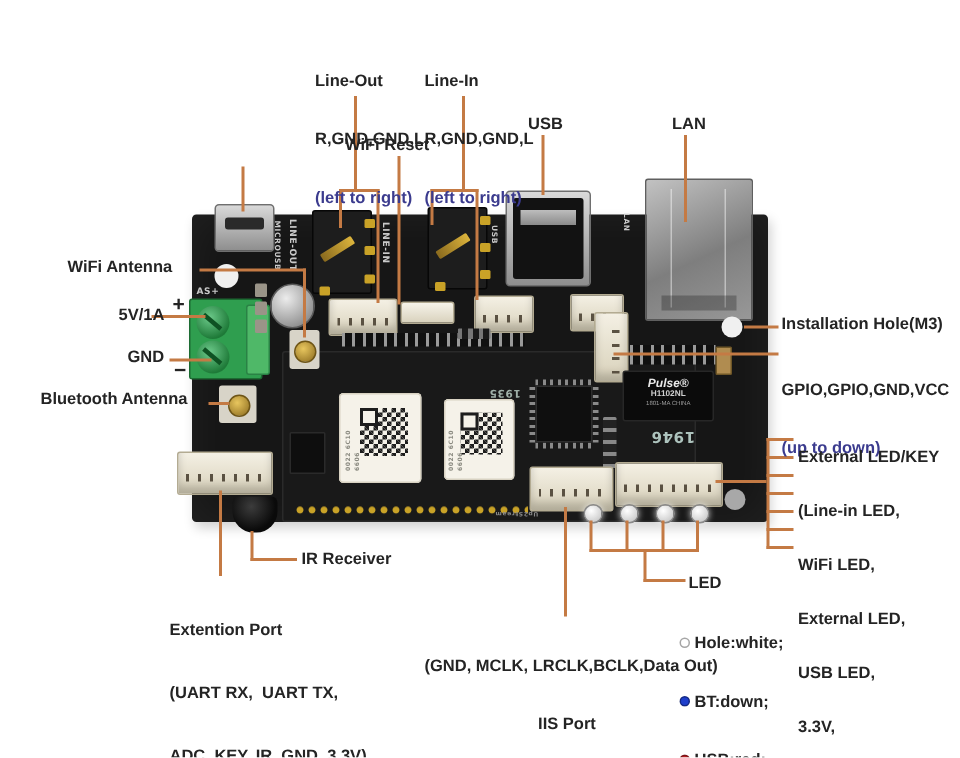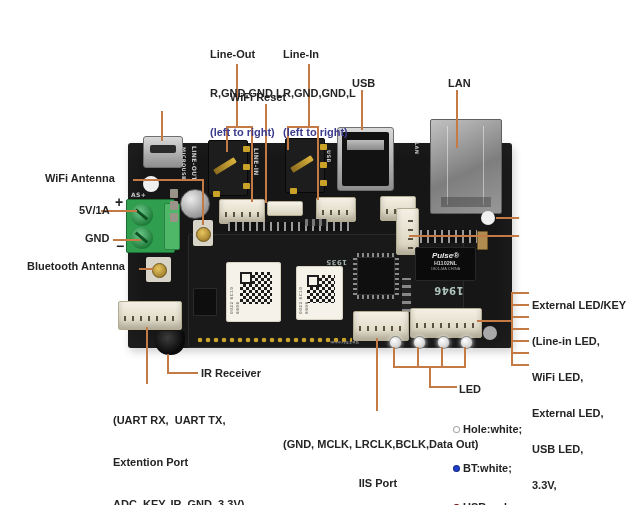--- a/index.html
+++ b/index.html
@@ -267,47 +267,52 @@
   <div class="lbl" style="left:352px;top:77px;">USB</div>
   <div class="lbl" style="left:448px;top:77px;">LAN</div>
   <div class="lbl" style="left:230px;top:91px;">WiFi Reset</div>
   <div class="lbl" style="left:45px;top:172px;">WiFi Antenna</div>
   <div class="lbl big" style="left:115px;top:196px;">+</div>
   <div class="lbl" style="left:79px;top:204px;">5V/1A</div>
   <div class="lbl" style="left:85px;top:232px;">GND</div>
   <div class="lbl big" style="left:116px;top:240px;">−</div>
   <div class="lbl" style="left:27px;top:260px;">Bluetooth Antenna</div>
 
+  <div class="lbl" style="left:521px;top:210px;">Installation Hole(M3)</div>
+  <div class="lbl" style="left:521px;top:228px;">
+    <div>GPIO,GPIO,GND,VCC</div>
+    <div class="blue">(up to down)</div>
+  </div>
 
   <div class="lbl tight" style="left:532px;top:275px;">
     <div>External LED/KEY</div>
     <div>(Line-in LED,</div>
     <div>WiFi LED,</div>
     <div>External LED,</div>
     <div>USB LED,</div>
     <div>3.3V,</div>
     
     
     
   </div>
 
   <div class="lbl" style="left:459px;top:383px;">LED</div>
   <div class="lbl" style="left:453px;top:397px;">
     <div><span class="dot" style="background-color: rgb(255, 255, 255);"></span><span>Hole:white;</span></div>
-    <div><span class="dot" style="background-color: rgb(30, 62, 203);"></span><span>BT:white;</span></div>
+    <div><span class="dot" style="background-color: rgb(30, 62, 203);"></span><span>BT:down;</span></div>
     <div><span class="dot" style="background-color: rgb(188, 31, 36);"></span><span>USB:red;</span></div>
     
     
   </div>
 
   <div class="lbl" style="left:201px;top:367px;">IR Receiver</div>
 
   <div class="lbl" style="left:113px;top:385px;line-height:14px;">
+    <div>Extention Port</div>
     <div>(UART RX,  UART TX,</div>
-    <div>Extention Port</div>
     <div>ADC, KEY, IR, GND, 3.3V)</div>
     
   </div>
 
   <div class="lbl c" style="left:283px;top:412px;width:190px;">
     <div>(GND, MCLK, LRCLK,BCLK,Data Out)</div>
     <div>IIS Port</div>
     
   </div>
 

